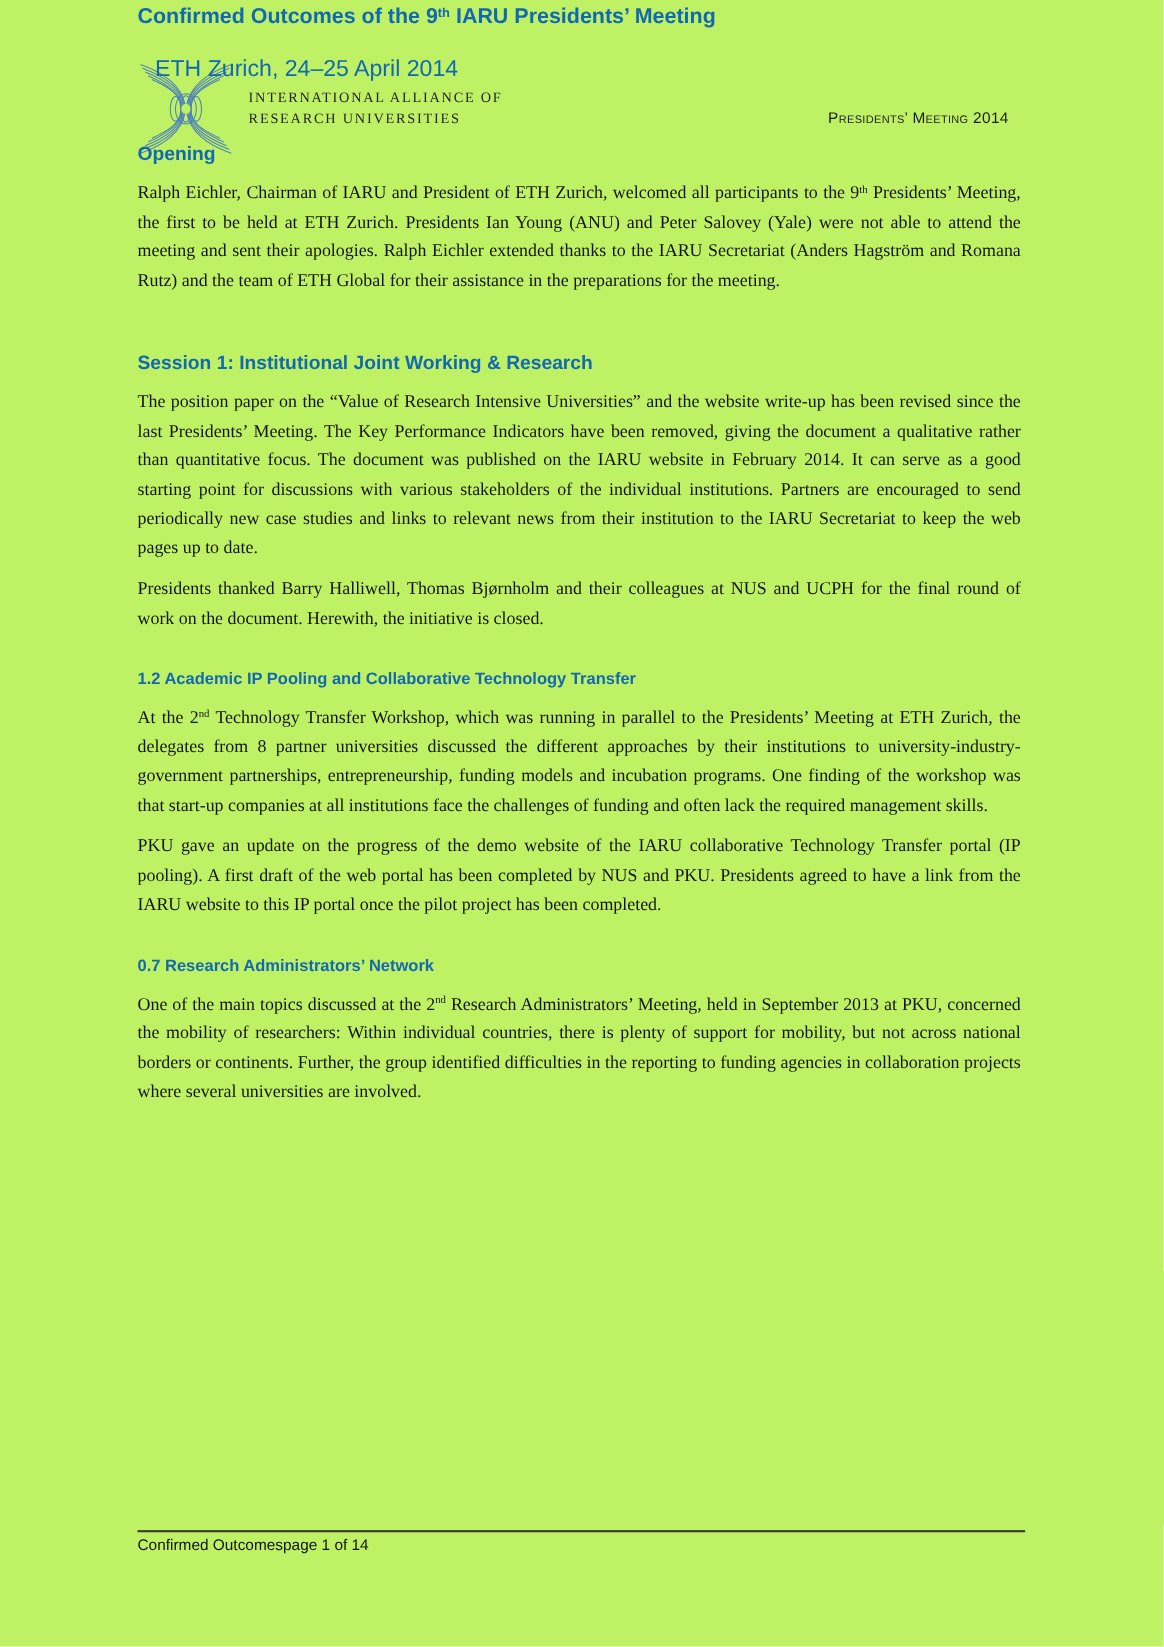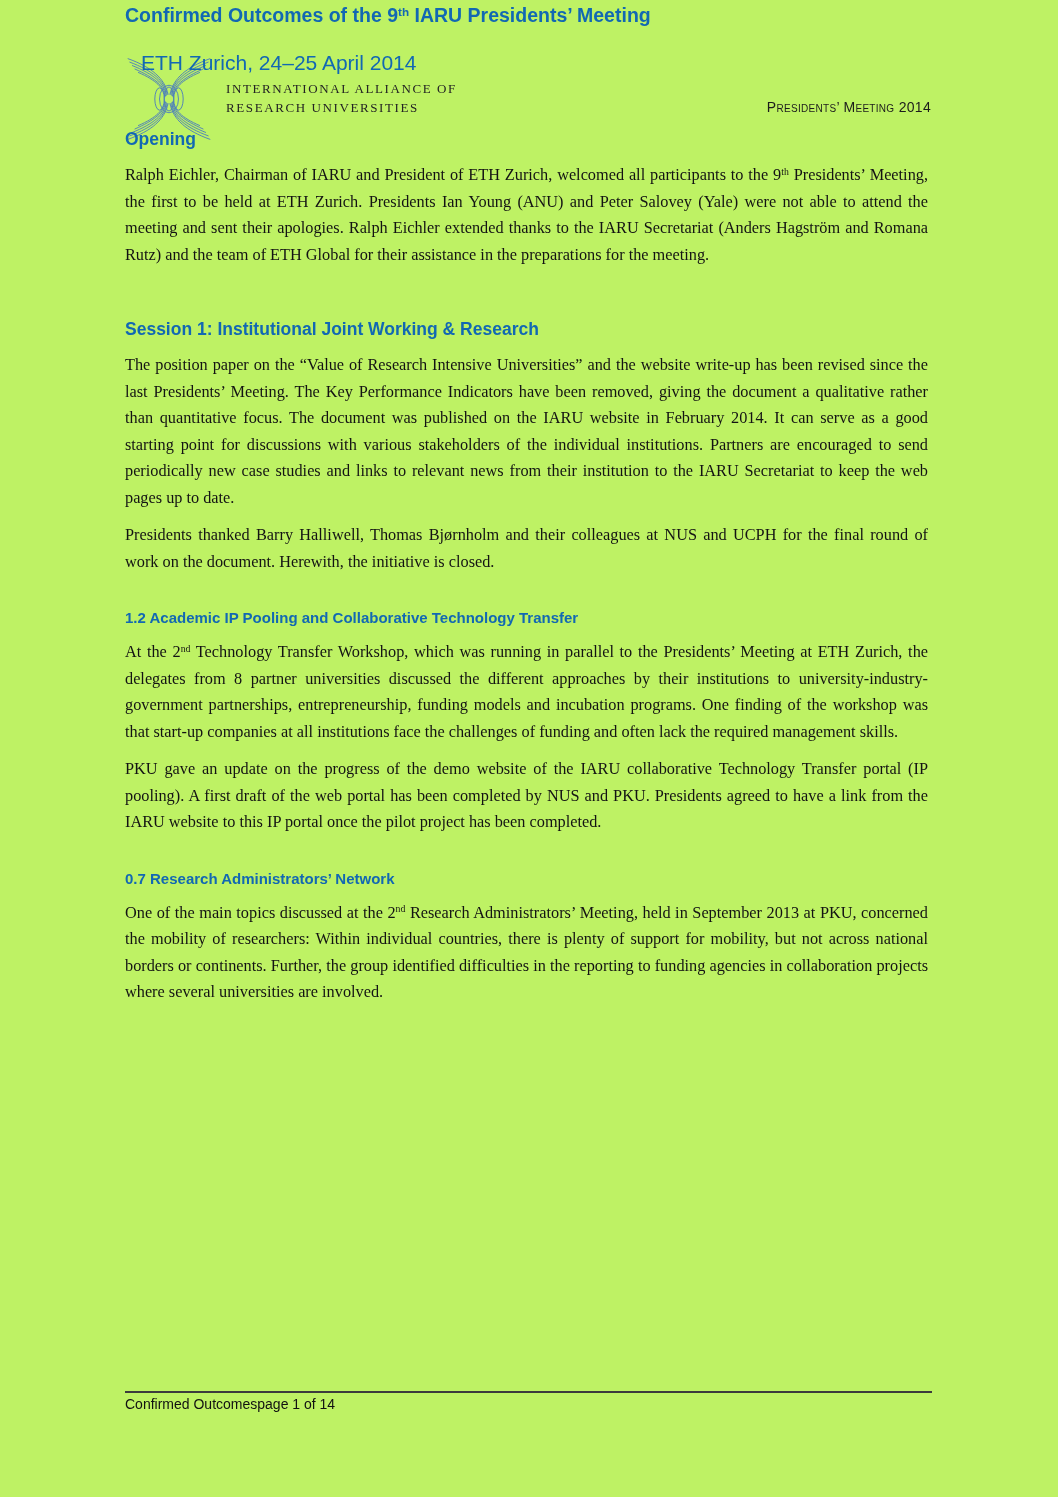--- a/index.html
+++ b/index.html
@@ -23,21 +23,21 @@
     width:90px; height:86px;
   }
   .logo-wordmark{
     position:absolute; left:226px; top:79px;
     font-family:"Liberation Serif", serif;
     font-size:13px; letter-spacing:1.6px;
     line-height:19px; color:#232323;
     white-space:nowrap;
   }
   .header-right{
-    position:absolute; right:127px; top:99px;
+    position:absolute; right:141px; top:99px;
     font-family:"Liberation Sans", sans-serif;
     font-variant:small-caps;
     font-size:14px; color:#1c1c1c;
     letter-spacing:0.3px;
     white-space:nowrap;
   }
   
   .content{
     position:absolute; left:125px; top:0;
     width:807px; 

